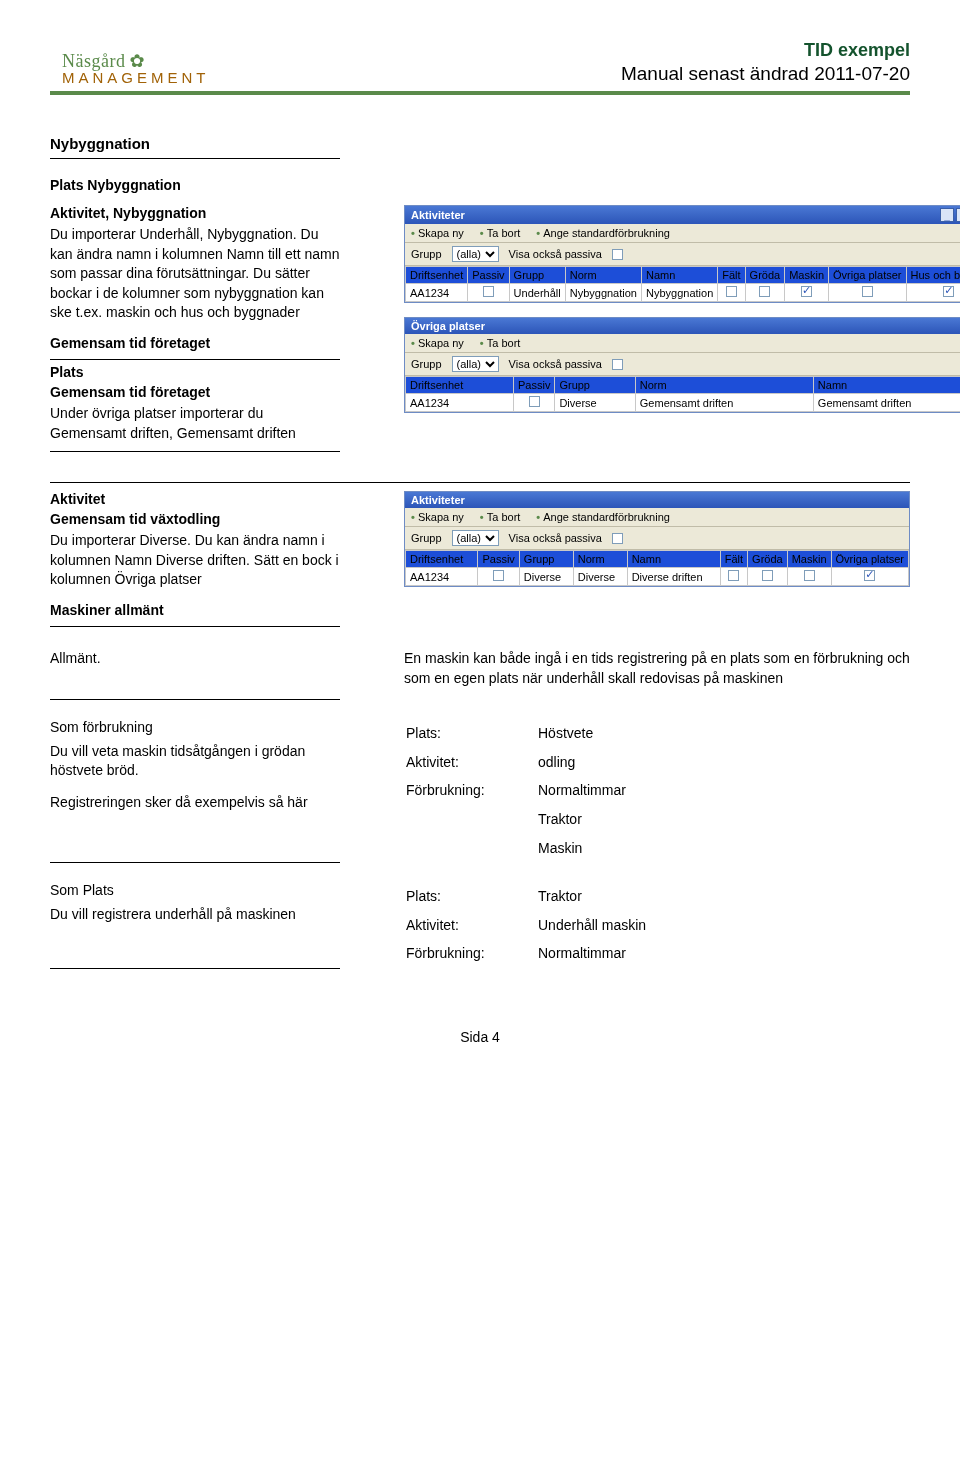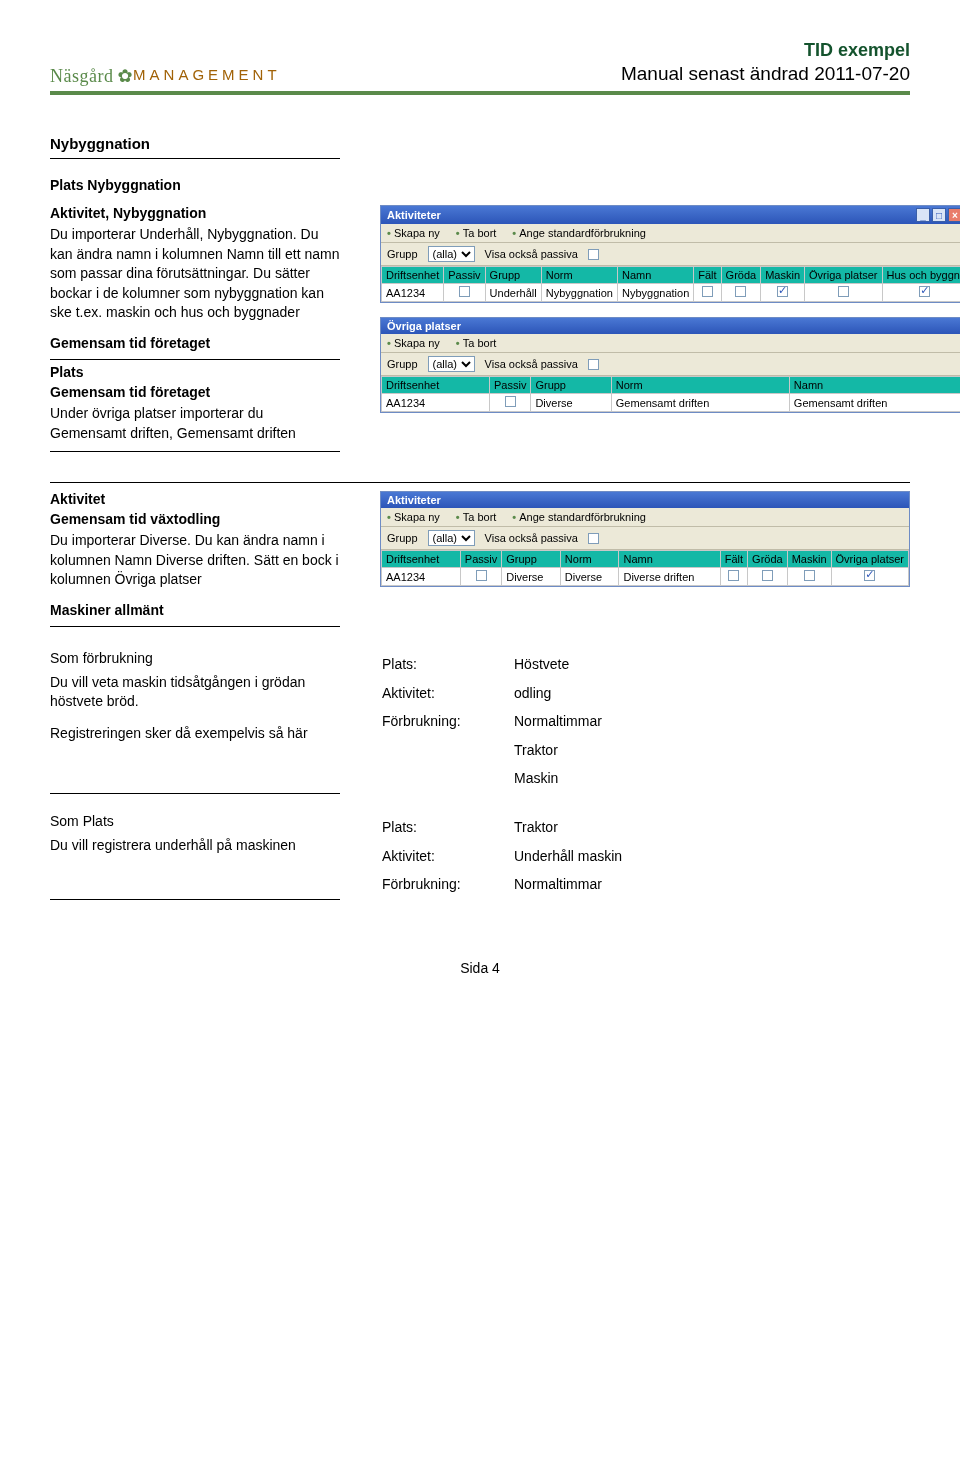--- a/index.html
+++ b/index.html
@@ -16,22 +16,23 @@
   .header {
     display: flex;
     justify-content: space-between;
     align-items: flex-end;
     border-bottom: 4px solid #5a8a4a;
     padding-bottom: 6px;
     margin-bottom: 40px;
   }
   .logo {
     display: flex;
-    flex-direction: row;
+    flex-direction: column;
     line-height: 1;
+    margin-left: 12px;
   }
   .logo-top {
     color: #5a8a4a;
     font-size: 18px;
     font-weight: 400;
     letter-spacing: 0.5px;
     font-family: Georgia, serif;
     display:flex;
     align-items:center;
     gap:4px;
@@ -51,20 +52,21 @@
     color: #14532d;
   }
   .header-sub {
     font-size: 19px;
     padding-top:2px;
   }
 
   
   .row {
     display: flex;
+    gap: 24px;
     margin-bottom: 18px;
   }
   .leftcol { width: 290px; flex-shrink:0; }
   .rightcol { flex: 1; padding-left: 40px; }
 
   .sec-heading {
     font-size: 15px;
     font-weight: bold;
     margin-bottom: 18px;
     border-bottom: 1px solid #000;
@@ -129,21 +131,21 @@
     width:100%;
     border-collapse:collapse;
   }
   .winmock .grid th, .winmock .grid td{
     border:1px solid #c8c8c8;
     padding:2px 4px;
     text-align:left;
     white-space:nowrap;
     font-size:11px;
   }
-  .winmock .grid th { background:#14b8a6; font-weight:normal; }
+  .winmock .grid th { background:#1d4ed8; font-weight:normal; }
   .winmock .grid td.cb { text-align:center; width:18px;}
   .winmock .chk { width:11px;height:11px;border:1px solid #7f9db9;display:inline-block;background:#fff;position:relative;}
   .winmock .chk.on::after{content:"✓";position:absolute;top:-3px;left:0;font-size:11px;color:#2c55b8;}
 
   .kv-table { font-size:14px; line-height:1.9;}
   .kv-table td:first-child { width:130px; }
 
   .footer {
     text-align:center;
     font-size:14px;
@@ -318,20 +320,28 @@
             <td class="cb"><span class="chk"></span></td>
             <td class="cb"><span class="chk"></span></td>
             <td class="cb"><span class="chk on"></span></td>
           </tr>
         </tbody>
           </table>
       </div>
     </div>
   </div>
 
+  <div class="row">
+    <div class="leftcol block-border-bot">
+      <div class="para">Allmänt.</div>
+    </div>
+    <div class="rightcol">
+      <div class="para">En maskin kan både ingå i en tids registrering på en plats som en förbrukning och som en egen plats när underhåll skall redovisas på maskinen</div>
+    </div>
+  </div>
 
   <div class="row">
     <div class="leftcol block-border-bot">
       <div class="para" style="margin-bottom:4px">Som förbrukning</div>
       <div class="para">Du vill veta maskin tidsåtgången i grödan höstvete bröd.</div>
       <div class="para">Registreringen sker då exempelvis så här</div>
     </div>
     <div class="rightcol">
       <table class="kv-table">
         <tbody>

